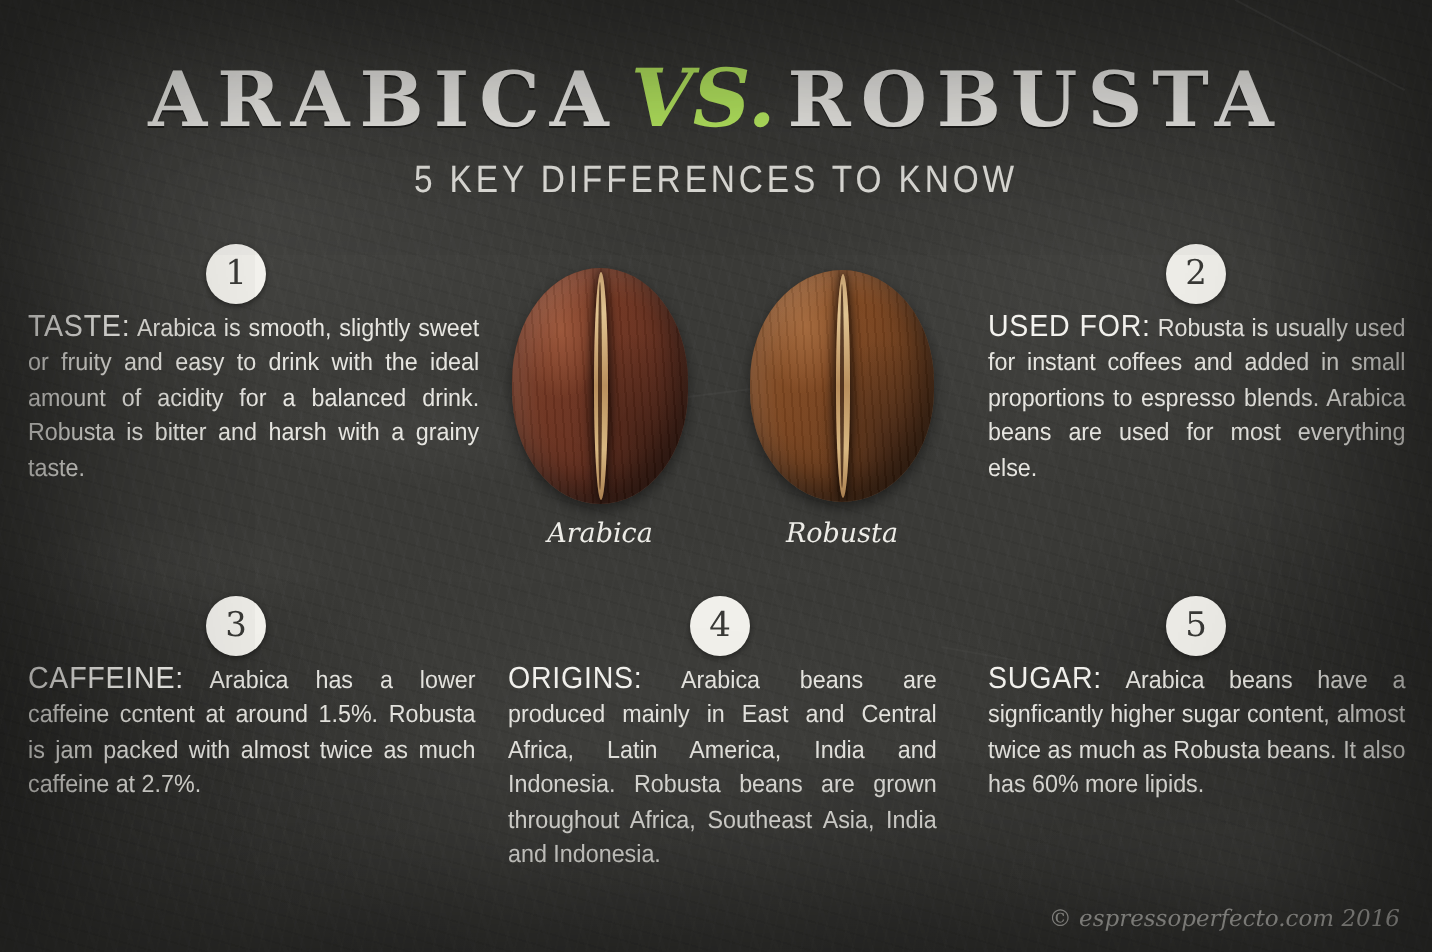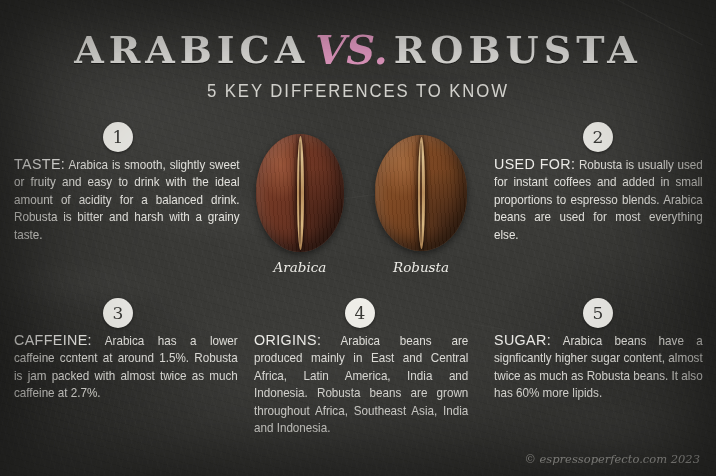--- a/index.html
+++ b/index.html
@@ -71,21 +71,21 @@
     color: #f3f2ee;
     text-shadow: 0 1px 0 rgba(0,0,0,0.5);
     vertical-align: middle;
   }
   .title-vs {
     font-family: "DejaVu Serif", serif;
     font-style: italic;
     font-weight: 700;
     font-size: 40px;
     letter-spacing: 0px;
-    color: #f9a8d4;
+    color: #bef264;
     margin: 0 6px;
     vertical-align: middle;
   }
   .subtitle {
     position: absolute;
     top: 80px;
     left: 0;
     right: 0;
     text-align: center;
     font-family: "Liberation Sans Narrow", "Liberation Sans", sans-serif;
@@ -242,16 +242,16 @@
   <div class="badge" style="left:345px;top:298px;">4</div>
   <div class="block" style="left:254px;top:331px;width:228px;">
     <span class="lead">ORIGINS:</span><span> Arabica beans are produced mainly in East and Central Africa, Latin America, India and Indonesia. Robusta beans are grown throughout Africa, Southeast Asia, India and Indonesia.</span>
   </div>
 
   <div class="badge" style="left:583px;top:298px;">5</div>
   <div class="block" style="left:494px;top:331px;width:222px;">
     <span class="lead">SUGAR:</span><span> Arabica beans have a signficantly higher sugar content, almost twice as much as Robusta beans. It also has 60% more lipids.</span>
   </div>
 
-  <div class="credit">© espressoperfecto.com 2023</div>
+  <div class="credit">© espressoperfecto.com 2016</div>
 
   <div class="tex tex-vig"></div>
 </div>
 
 </body></html>

